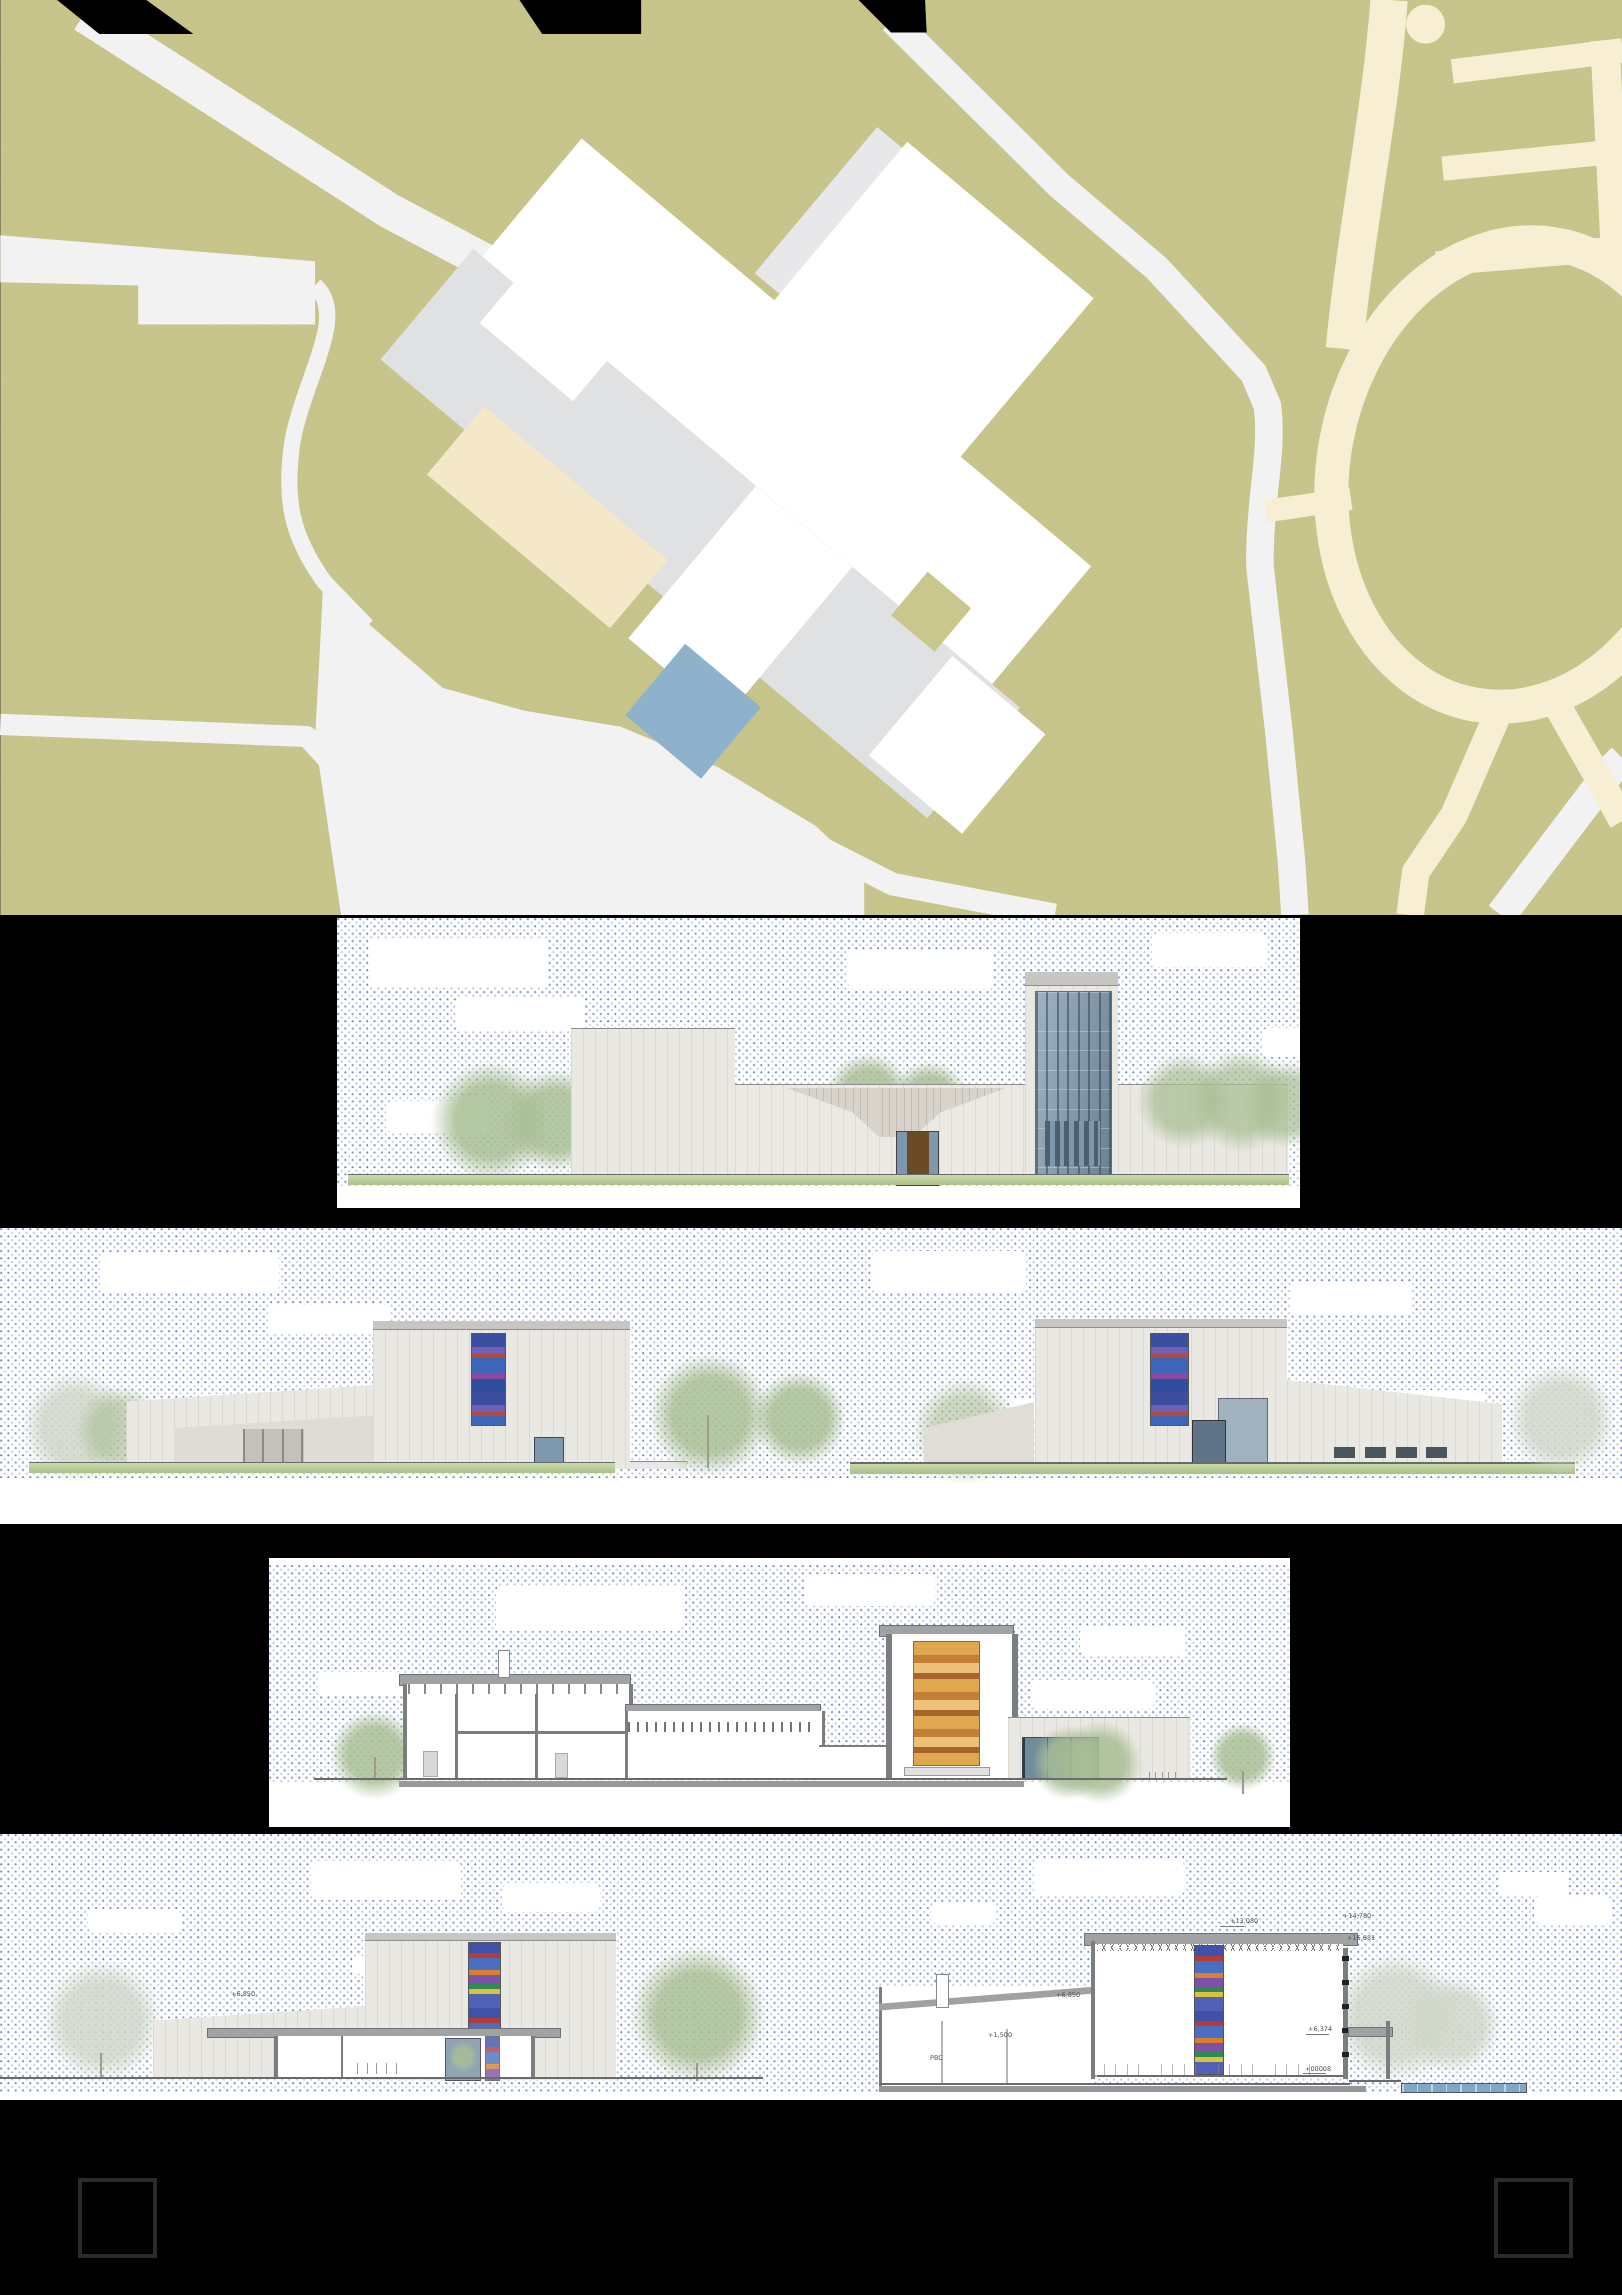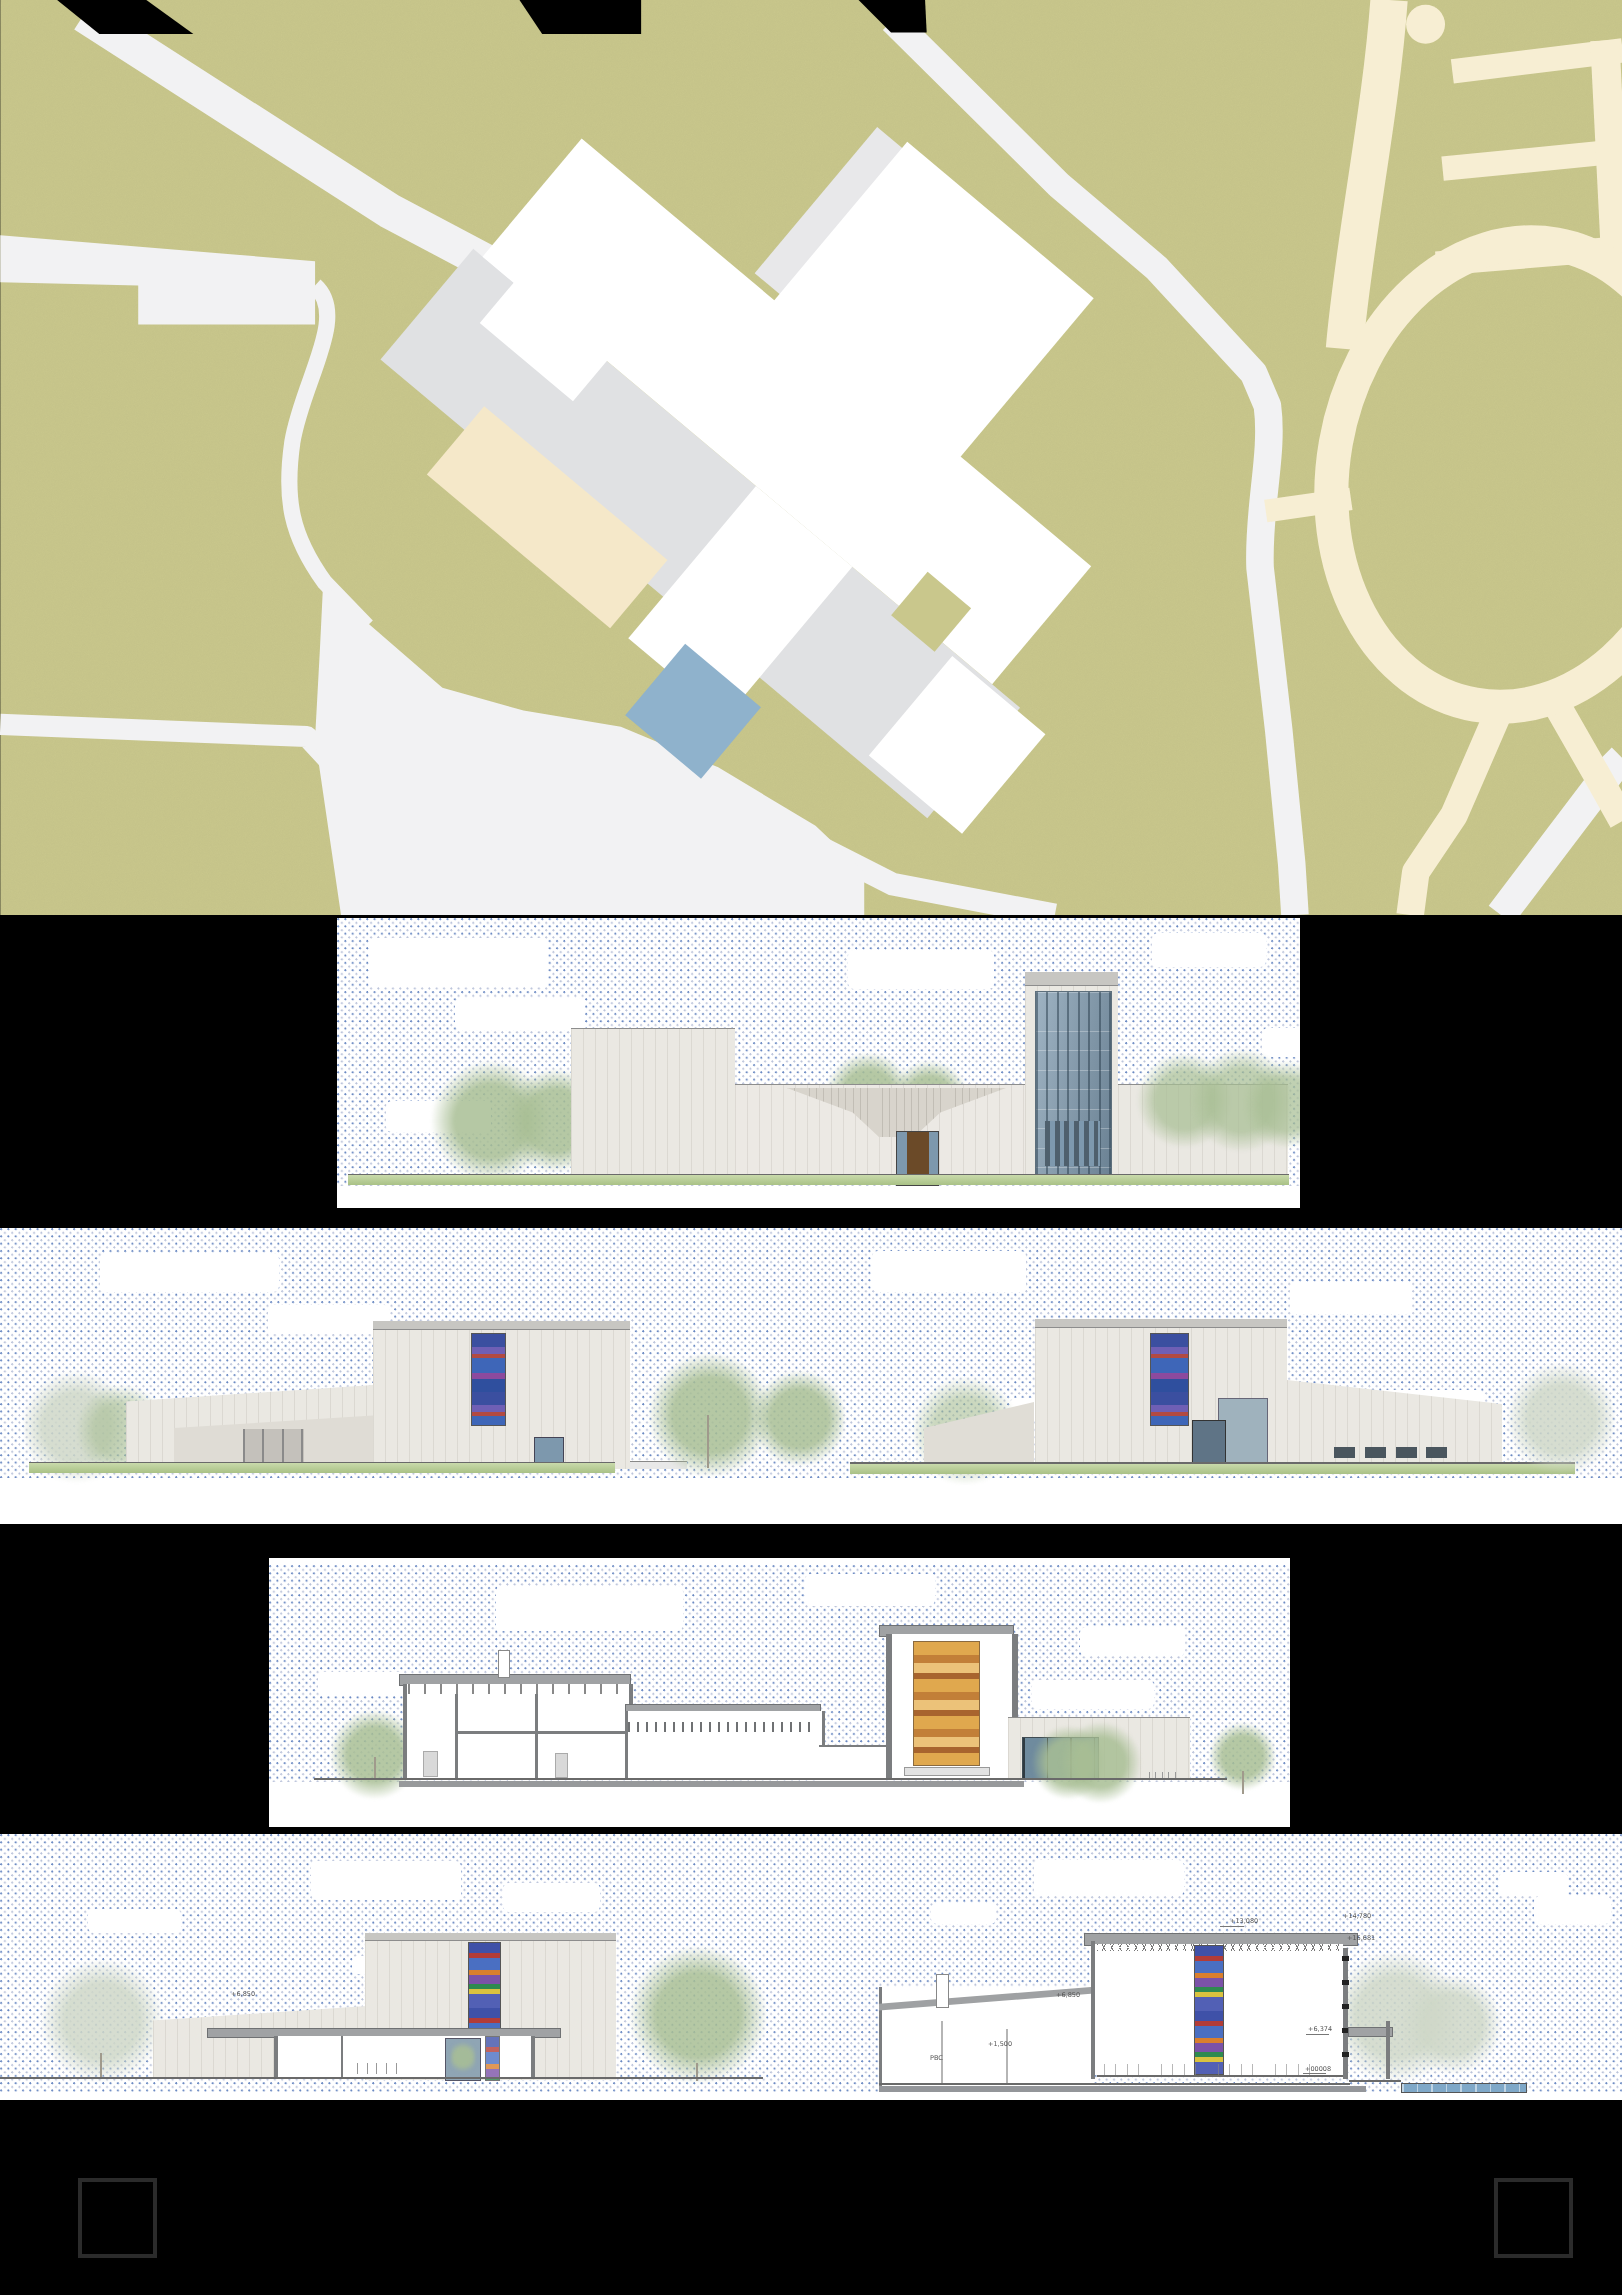--- a/index.html
+++ b/index.html
@@ -300,21 +300,21 @@
     <div class="gline" style="left:879px;top:249px;width:471px;"></div>
     <div class="abs" style="left:879px;top:252px;width:487px;height:5.7px;background:#94969a;"></div>
 
     <span class="ann" style="left:1222px;top:84px;margin-left:8px;">+13,080</span>
     <div class="lead" style="left:1220px;top:92px;width:24px;"></div>
     <span class="ann" style="left:1343px;top:79px;">+14,780</span>
     <span class="ann" style="left:1347px;top:101px;">+16,681</span>
     <span class="ann" style="left:1056px;top:158px;">+6,850</span>
     <span class="ann" style="left:1308px;top:192px;">+6,374</span>
     <div class="lead" style="left:1306px;top:200px;width:23px;"></div>
-    <span class="ann" style="left:988px;top:207px;text-align:right;">+1,500</span>
+    <span class="ann" style="left:988px;top:198px;text-align:right;">+1,500</span>
     <span class="ann" style="left:1305px;top:232px;">+00008</span>
     <div class="lead" style="left:1303px;top:239px;width:23px;"></div>
   </div>
 
   <div class="abs" style="left:0;top:2100px;width:1623px;height:196px;background:#000;">
     <div class="mark-square" style="left:78px;top:78px;"></div>
     <div class="mark-square" style="left:1494px;top:78px;"></div>
   </div>
 
 </div>

